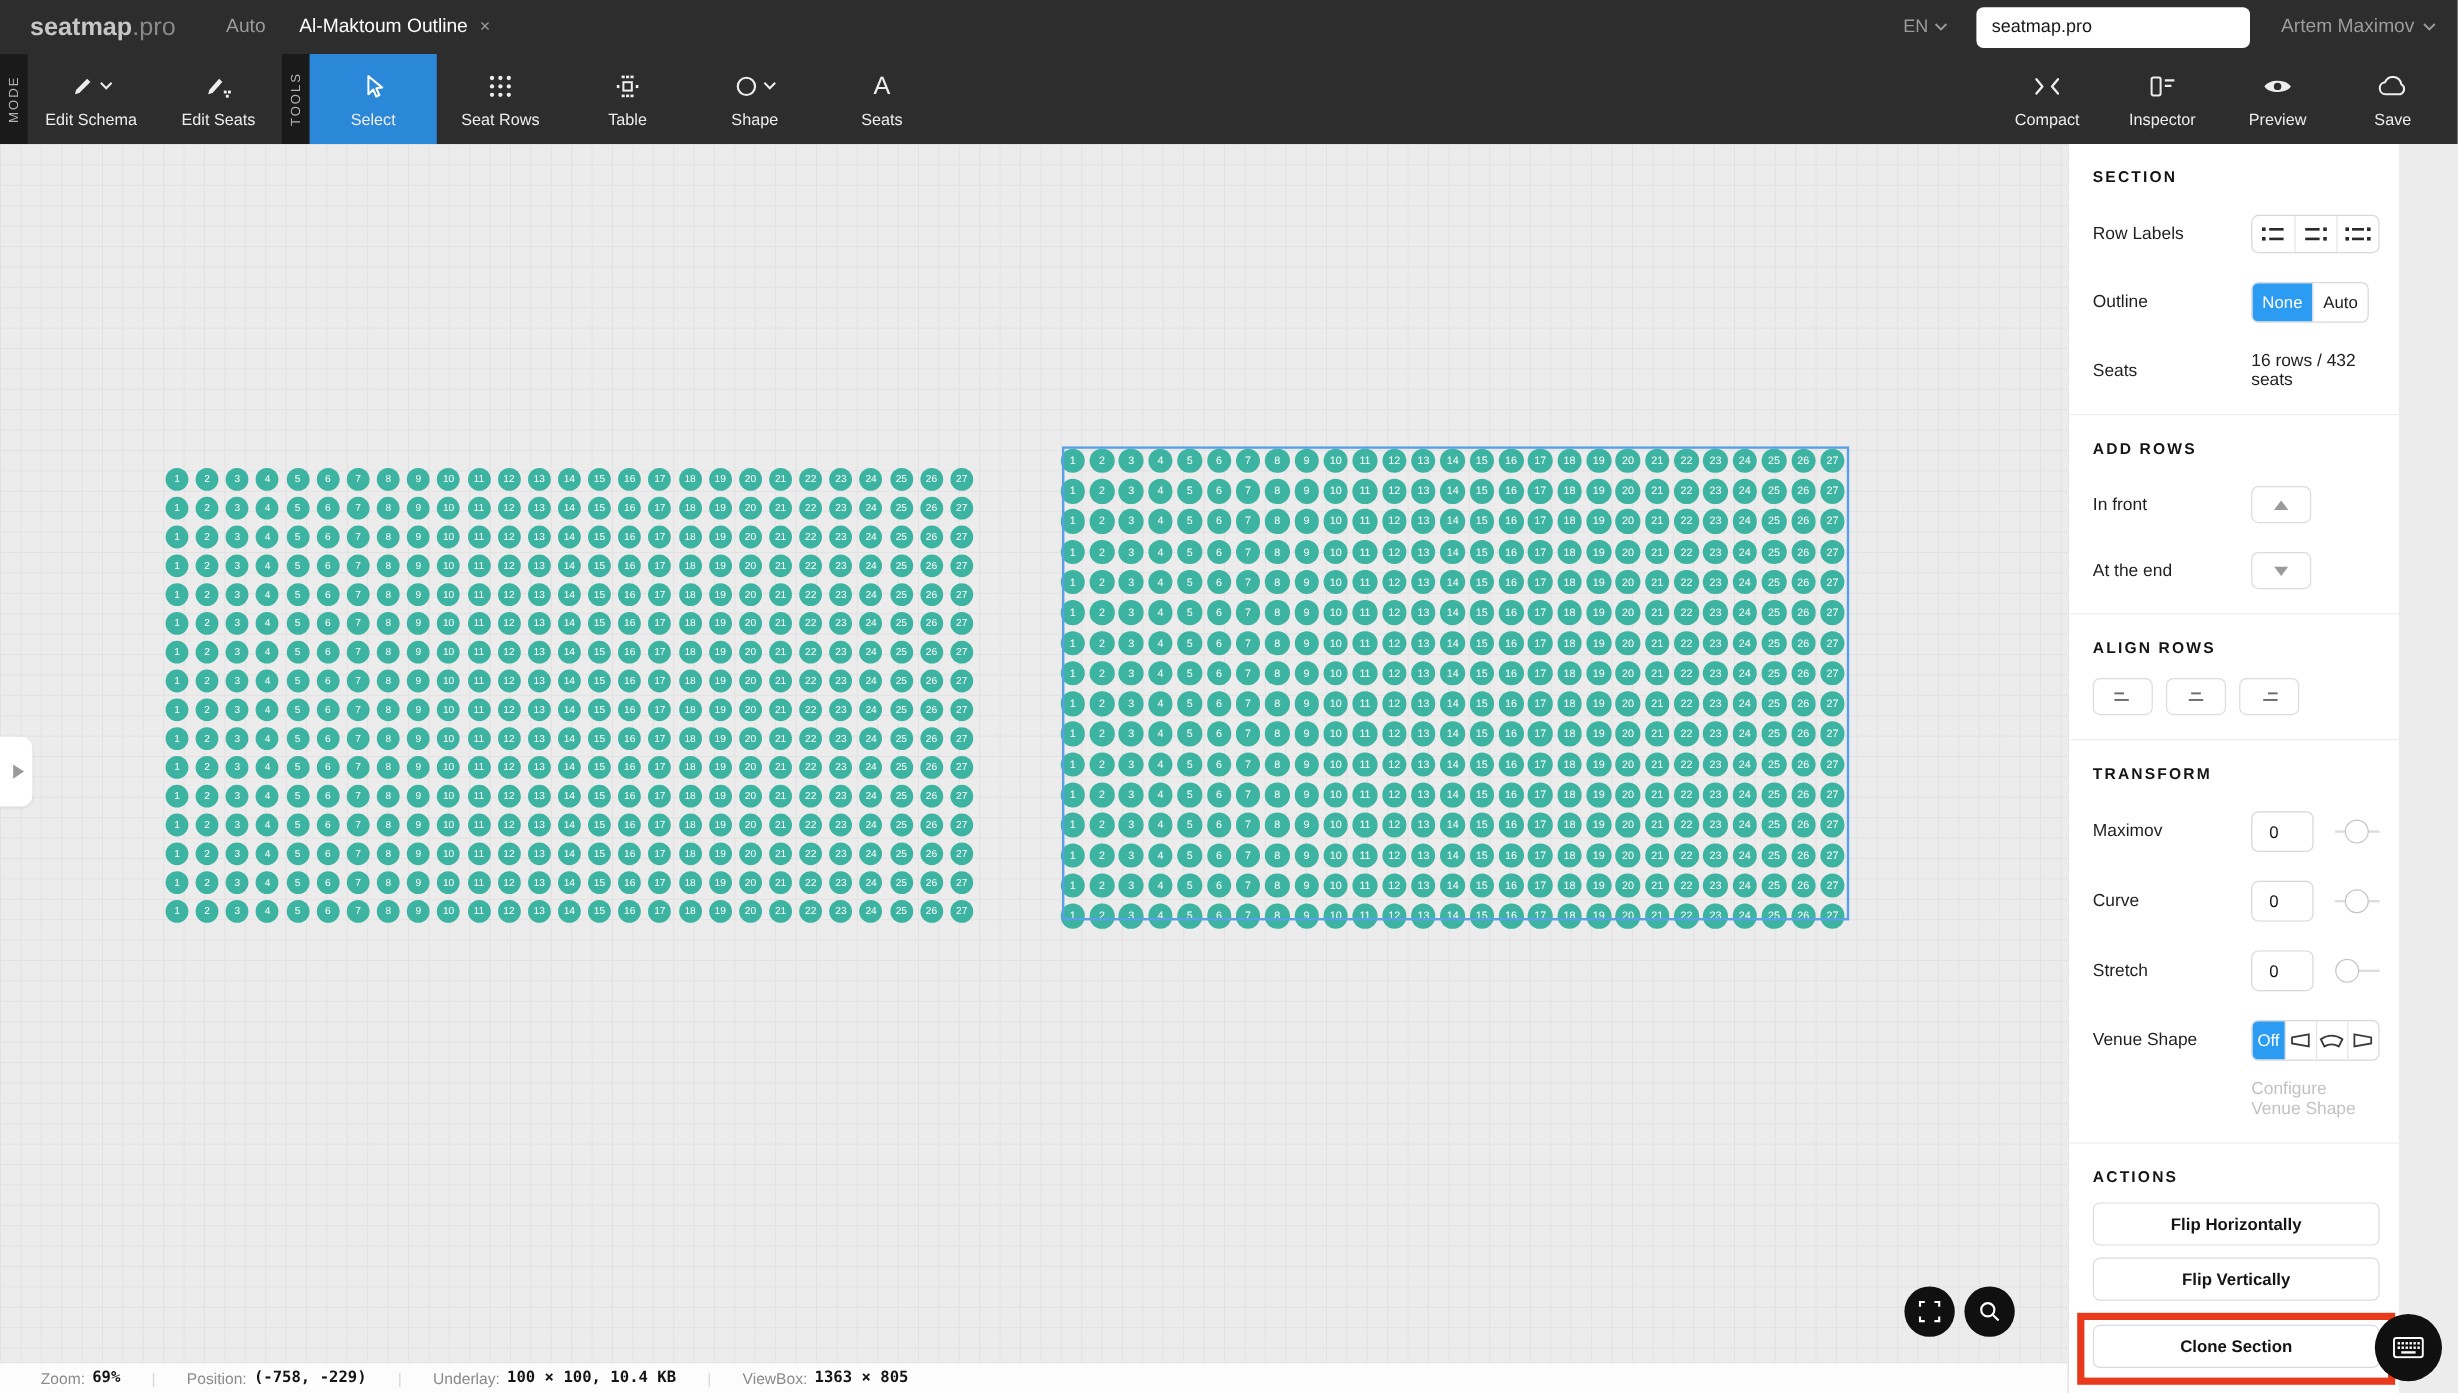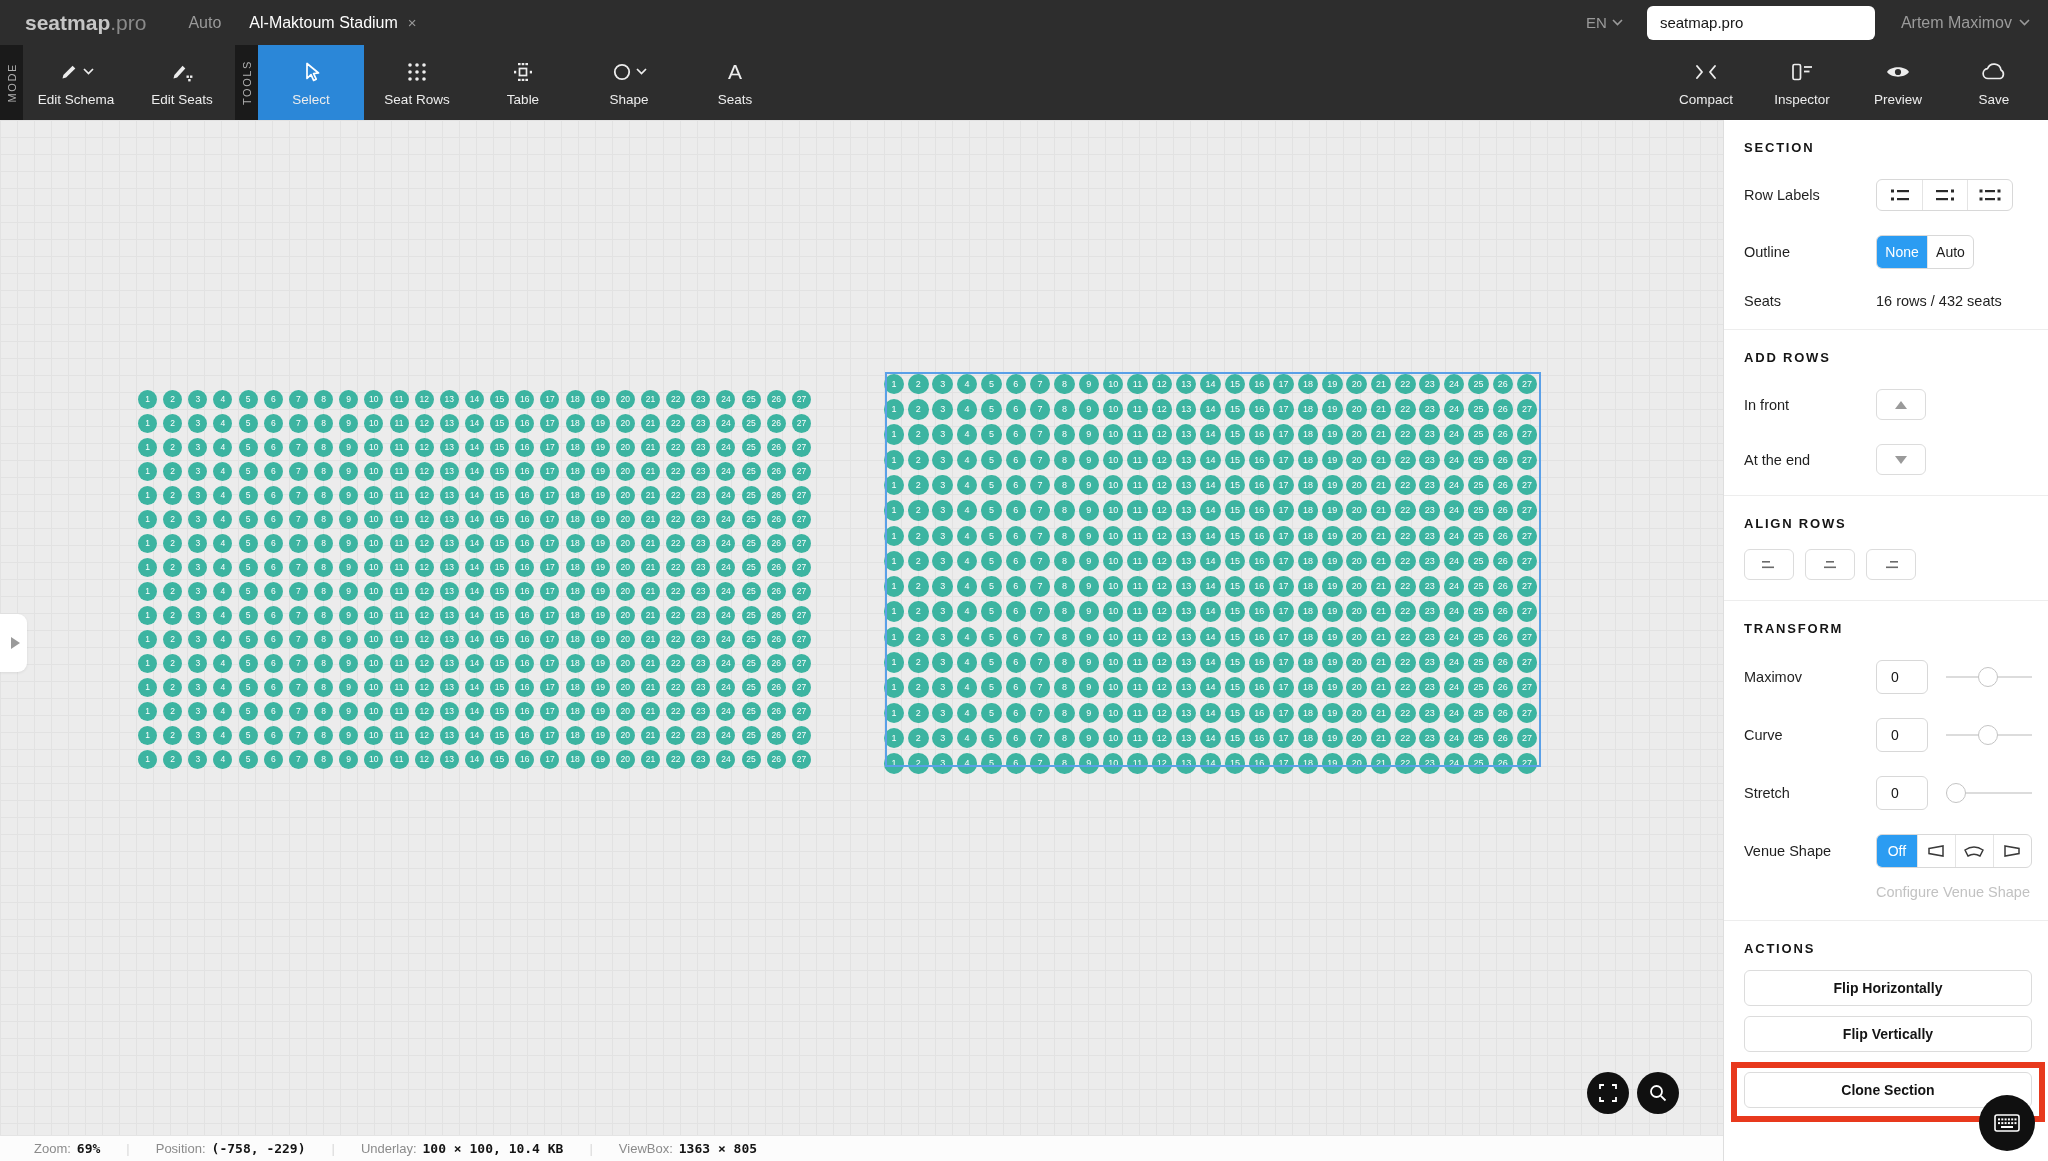--- a/index.html
+++ b/index.html
@@ -54,21 +54,21 @@
 
   
   .statusbar { position:absolute; left:0; top:1135px; width:1723px; height:26px;
     background:#fcfcfc; border-top:1px solid #e4e4e4; display:flex; align-items:center;
     padding-left:34px; font-size:13px; color:#8b8b8b; }
   .statusbar .val { font-family:"DejaVu Sans Mono", monospace; font-weight:700;
     color:#141414; font-size:13px; margin-left:6px; }
   .statusbar .sep { margin:0 26px; color:#d8d8d8; }
 
   
-  .sidebar { position:absolute; left:1723px; top:120px; width:325px; height:1041px;
+  .sidebar { position:absolute; left:1723px; top:120px; width:276px; height:1041px;
     background:#fff; border-left:1px solid #dedede; }
   .group { padding:20px 16px 20px 20px; border-bottom:1px solid #ededed; }
   .group h3 { font-size:13px; letter-spacing:1.8px; color:#151515; font-weight:700; margin-bottom:4px; }
   .prow { display:flex; align-items:center; margin-top:24px; }
   .prow .lbl { font-size:14.5px; color:#1f1f1f; width:132px; flex:none; }
   .txt-input { width:177px; height:34px; border:1px solid #d8d8d8; border-radius:6px;
     font-size:13.5px; color:#161616; padding:0 10px; font-family:"Liberation Sans", sans-serif; }
   .seg { display:flex; border:1px solid #d8d8d8; border-radius:6px; overflow:hidden; background:#fff; }
   .seg > div { display:flex; align-items:center; justify-content:center; cursor:pointer;
     border-left:1px solid #e4e4e4; font-size:14px; color:#1c1c1c; }
@@ -92,21 +92,21 @@
   .kbd-btn { position:absolute; left:1979px; top:1095px; width:56px; height:56px; border-radius:50%;
     background:#101010; display:flex; align-items:center; justify-content:center; cursor:pointer; z-index:5; }
 </style>
 </head>
 <body>
 
 <div class="topbar">
   <div class="logo"><b>seatmap</b><span>.pro</span></div>
   <div class="nav-venue">Auto</div>
   <div class="doc-tab">
-    <span>Al-Maktoum Stadium</span>
+    <span>Al-Maktoum Outline</span>
     <span class="close">×</span>
   </div>
   <div class="topbar-right">
     <div class="lang">
       <span>EN</span>
       <svg width="11" height="7" viewBox="0 0 11 7">
           <polyline points="1,1 5.5,5.5 10,1" fill="none" stroke="#9a9a9a" stroke-width="1.6"></polyline>
         </svg>
     </div>
     <input class="search-box" value="seatmap.pro" style="">

